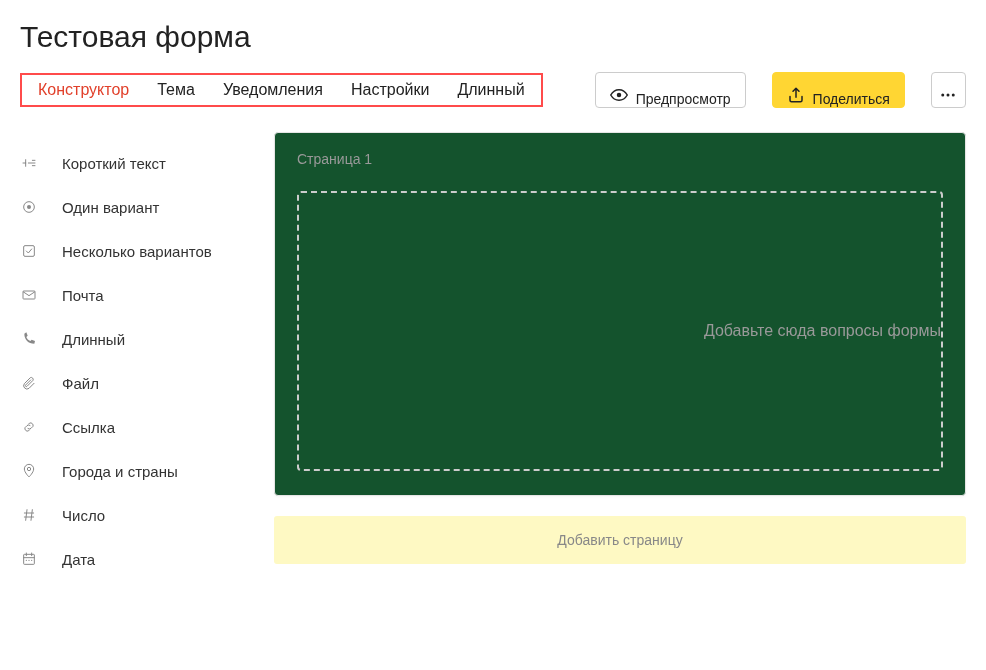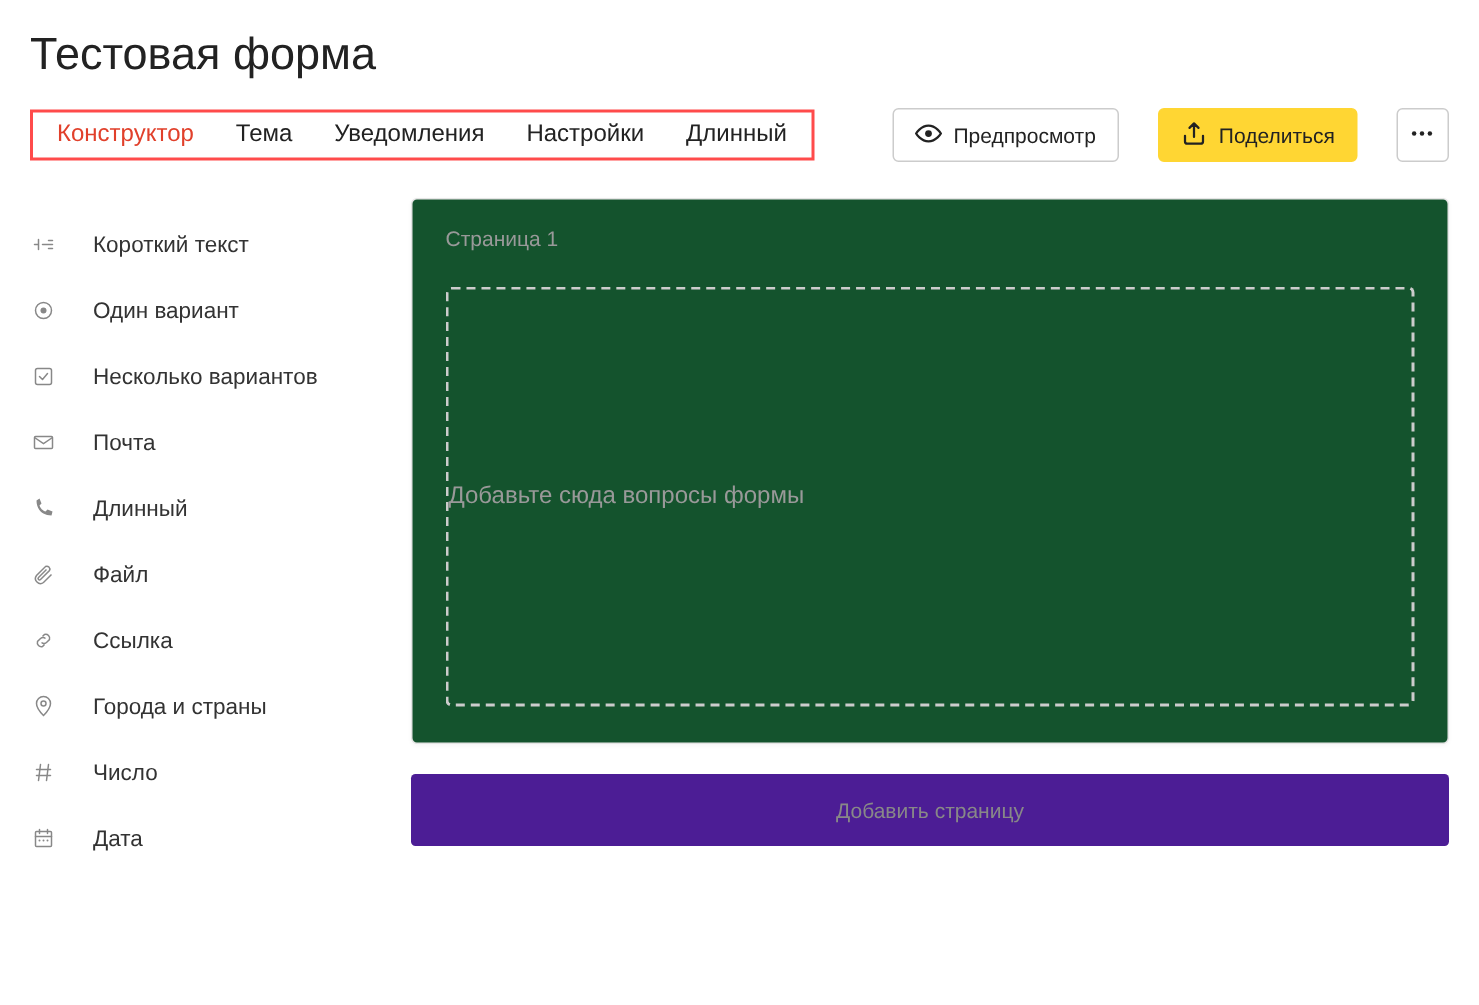--- a/index.html
+++ b/index.html
@@ -3,34 +3,34 @@
 <meta charset="utf-8">
 <style>
 * { box-sizing: border-box; margin: 0; padding: 0; }
 body { font-family: Arial, Helvetica, sans-serif; background: #fff; width: 986px; height: 670px; overflow: hidden; color: #222; }
 .page-title { font-size: 30px; font-weight: 500; padding: 20px 20px 18px 20px; }
 .topbar { display: flex; align-items: center; padding: 0 20px 24px 20px; gap: 26px; }
 .tabs { display: flex; align-items: center; border: 2px solid #ff4b4b; gap: 28px; padding: 6px 16px; }
 .tab { font-size: 16px; cursor: pointer; color: #222; }
 .tab.active { color: #e1402b; }
 .spacer { flex: 1; }
-.btn { display: inline-flex; align-items: center; gap: 8px; height: 36px; padding: 0 14px; border: 1px solid #ccc; border-radius: 4px; background: #fff; font-size: 14px; cursor: pointer; color: #222; }
+.btn { display: inline-flex; align-items: flex-end; gap: 8px; height: 36px; padding: 0 14px; border: 1px solid #ccc; border-radius: 4px; background: #fff; font-size: 14px; cursor: pointer; color: #222; }
 .btn.yellow { background: #ffd633; border-color: #ffd633; }
 .btn.icon-only { width: 36px; padding: 0; justify-content: center; }
 .btn svg { width: 18px; height: 18px; }
 .content { display: flex; padding: 0 20px; gap: 24px; }
 .sidebar { width: 230px; display: flex; flex-direction: column; gap: 4px; }
 .side-item { display: flex; align-items: flex-end; gap: 24px; height: 40px; font-size: 15px; color: #333; cursor: pointer; }
 .side-item .ic { width: 18px; height: 18px; display: flex; align-items: center; justify-content: center; color: #888; flex-shrink: 0; }
 .side-item .ic svg { width: 16px; height: 16px; stroke: #888; fill: none; stroke-width: 1.5; }
 .main { flex: 1; display: flex; flex-direction: column; gap: 20px; }
 .card { background: #14532d; border: 1px solid #e5e5e5; border-radius: 4px; padding: 18px 22px 24px 22px; box-shadow: 0 1px 3px rgba(0,0,0,0.04); }
 .card-label { font-size: 14px; color: #999; margin-bottom: 24px; }
-.dropzone { border: 2px dashed #ccc; border-radius: 4px; height: 280px; display: flex; align-items: center; justify-content: flex-start; color: #999; font-size: 16px; }
-.add-page { background: #4c1d95; height: 48px; display: flex; align-items: center; justify-content: center; color: #888; font-size: 14px; cursor: pointer; border-radius: 3px; }
+.dropzone { border: 2px dashed #ccc; border-radius: 4px; height: 280px; display: flex; align-items: center; justify-content: flex-end; color: #999; font-size: 16px; }
+.add-page { background: #fef9c3; height: 48px; display: flex; align-items: center; justify-content: center; color: #888; font-size: 14px; cursor: pointer; border-radius: 3px; }
 </style>
 </head>
 <body>
 
 <h1 class="page-title">Тестовая форма</h1>
 
 <div class="topbar">
   <div class="tabs">
     <div class="tab active">Конструктор</div>
     <div class="tab">Тема</div>

